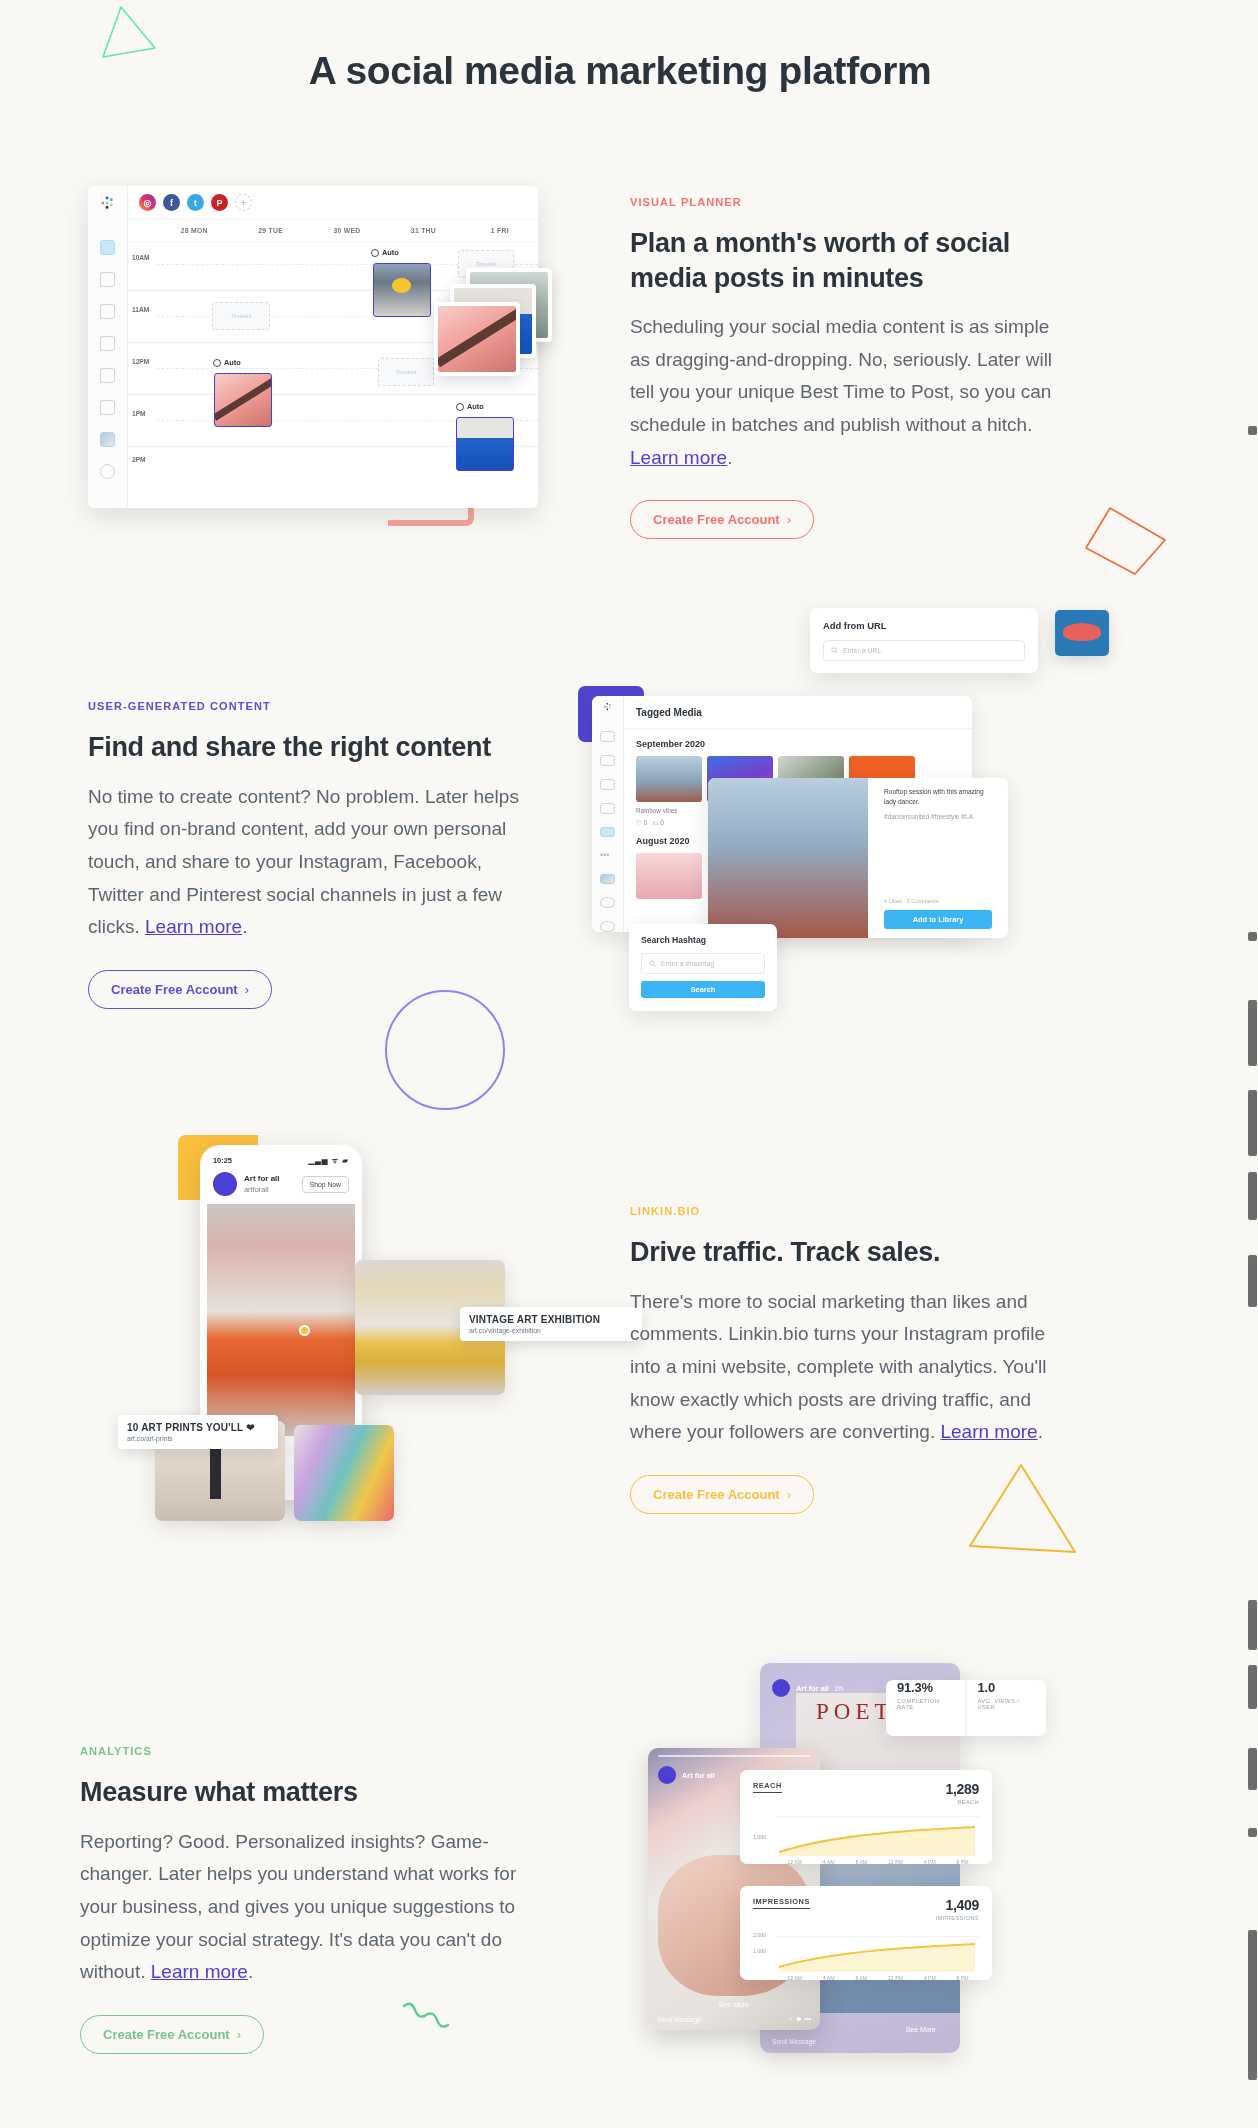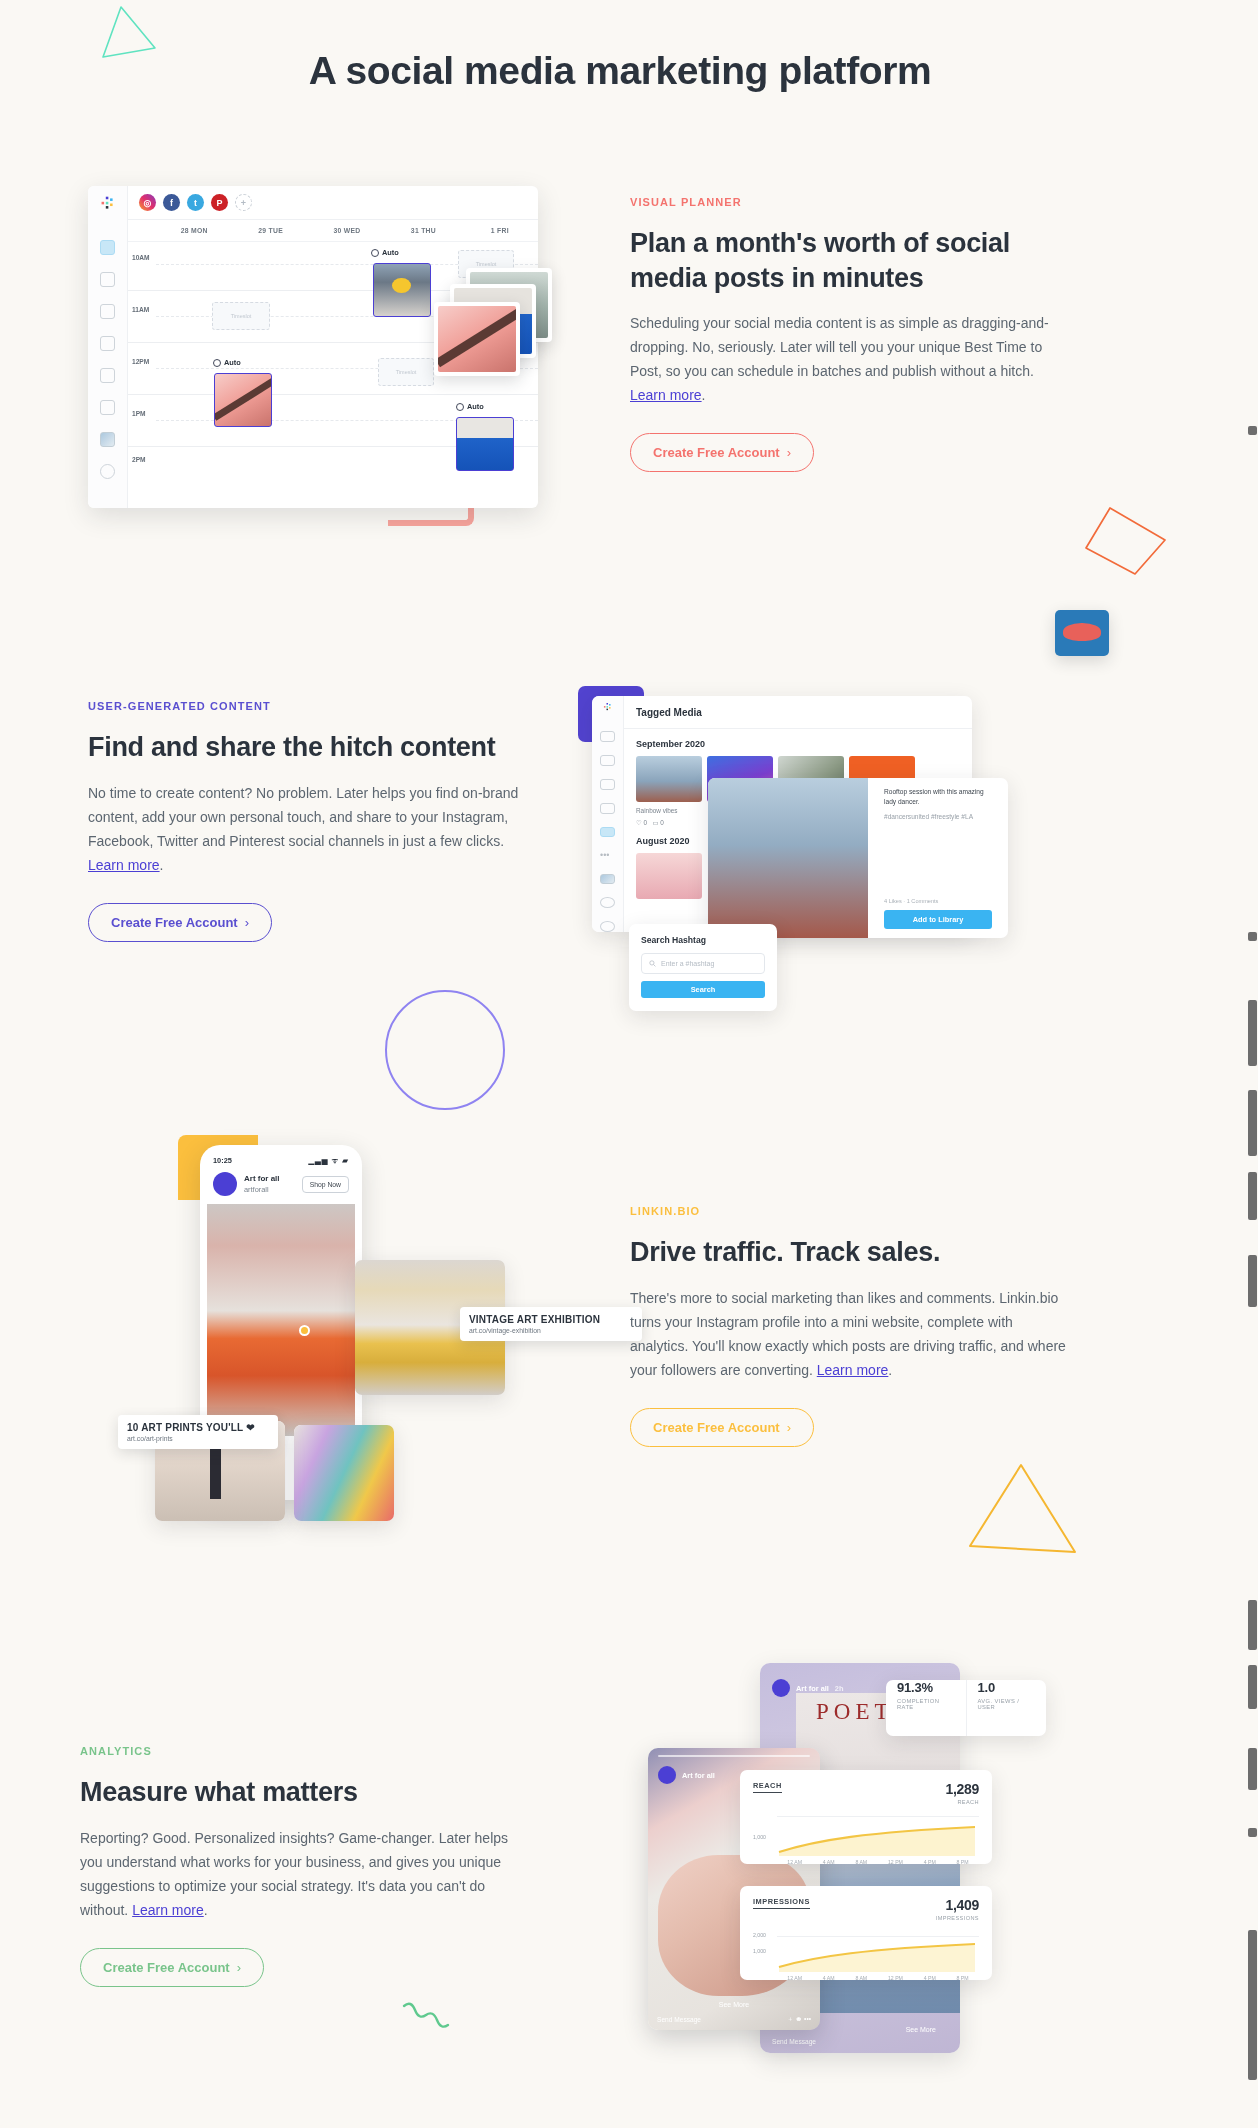--- a/index.html
+++ b/index.html
@@ -23,21 +23,21 @@
   .circ-purple { top: 990px; left: 385px; width: 120px; height: 120px;
                  border: 2px solid #7b6ef0; border-radius: 50%; opacity: .85; }
   .tri-yellow { top: 1460px; left: 965px; width: 115px; height: 100px; }
   .squiggle { top: 2000px; left: 400px; width: 60px; height: 40px; }
 
   
   .sec { position: absolute; }
   .copy { width: 440px; }
   .eyebrow { font-size: 11px; font-weight: 700; letter-spacing: 1.1px; text-transform: uppercase; margin-bottom: 18px; }
   .copy h2 { font-size: 27px; line-height: 1.28; font-weight: 700; letter-spacing: -0.3px; color: #2b333d; margin-bottom: 16px; }
-  .copy p { font-size: 14px; line-height: 1.72; color: #5c6670; }
+  .copy p { font-size: 19px; line-height: 1.72; color: #5c6670; }
   .copy p a { color: #4b3fd4; text-decoration: underline; }
   .btn {
     display: inline-flex; align-items: center; gap: 7px;
     margin-top: 26px; padding: 12px 22px; border-radius: 30px;
     background: transparent; font-size: 13px; font-weight: 700; cursor: pointer;
     border: 1.6px solid currentColor; line-height: 1; white-space: nowrap;
   }
   .btn .chev { font-weight: 400; font-size: 13px; }
 
   .c-coral  { color: #f4736e; }
@@ -305,20 +305,30 @@
     <div class="eyebrow c-coral">VISUAL PLANNER</div>
     <h2>Plan a month's worth of social media posts in minutes</h2>
     <p><span>Scheduling your social media content is as simple as dragging-and-dropping. No, seriously. Later will tell you your unique Best Time to Post, so you can schedule in batches and publish without a hitch. </span><a href="#">Learn more</a><span>.</span></p>
     <div class="btn c-coral">
       <span>Create Free Account</span>
       <span class="chev">›</span>
     </div>
   </div>
 
   <div id="s2-art">
+    <div class="mock url-card">
+      <h4>Add from URL</h4>
+      <div class="fake-input">
+        <svg width="7" height="7" viewBox="0 0 12 12">
+            <circle cx="5" cy="5" r="3.6" fill="none" stroke="#b5bcc4" stroke-width="1.3"></circle>
+            <line x1="7.8" y1="7.8" x2="11" y2="11" stroke="#b5bcc4" stroke-width="1.3"></line>
+          </svg>
+        <span>Enter a URL</span>
+      </div>
+    </div>
     <div class="mini-sq"></div>
 
     <div class="tm-purple"></div>
     <div class="mock tm-card">
       <div class="tm-rail">
         <svg style="width:15px;height:15px;margin-bottom:6px" viewBox="0 0 20 20">
           <rect x="8" y="2" width="3" height="3" fill="#4b3fd4"></rect>
             <rect x="13" y="4" width="3" height="3" fill="#3ab4f2"></rect>
           <rect x="3" y="8" width="3" height="3" fill="#f4736e"></rect>
             <rect x="8" y="8" width="3" height="3" fill="#5fe3c0"></rect>
@@ -371,21 +381,21 @@
             <line x1="7.8" y1="7.8" x2="11" y2="11" stroke="#b5bcc4" stroke-width="1.3"></line>
           </svg>
         <span>Enter a #hashtag</span>
       </div>
       <div class="hash-btn">Search</div>
     </div>
   </div>
 
   <div class="sec copy" style="top:700px; left:88px;">
     <div class="eyebrow c-purple">USER-GENERATED CONTENT</div>
-    <h2>Find and share the hitch content</h2>
+    <h2>Find and share the right content</h2>
     <p><span>No time to create content? No problem. Later helps you find on-brand content, add your own personal touch, and share to your Instagram, Facebook, Twitter and Pinterest social channels in just a few clicks. </span><a href="#">Learn more</a><span>.</span></p>
     <div class="btn c-purple">
       <span>Create Free Account</span>
       <span class="chev">›</span>
     </div>
   </div>
 
   <div id="s3-art">
     <div class="phone-yellow"></div>
     <div class="phone">

